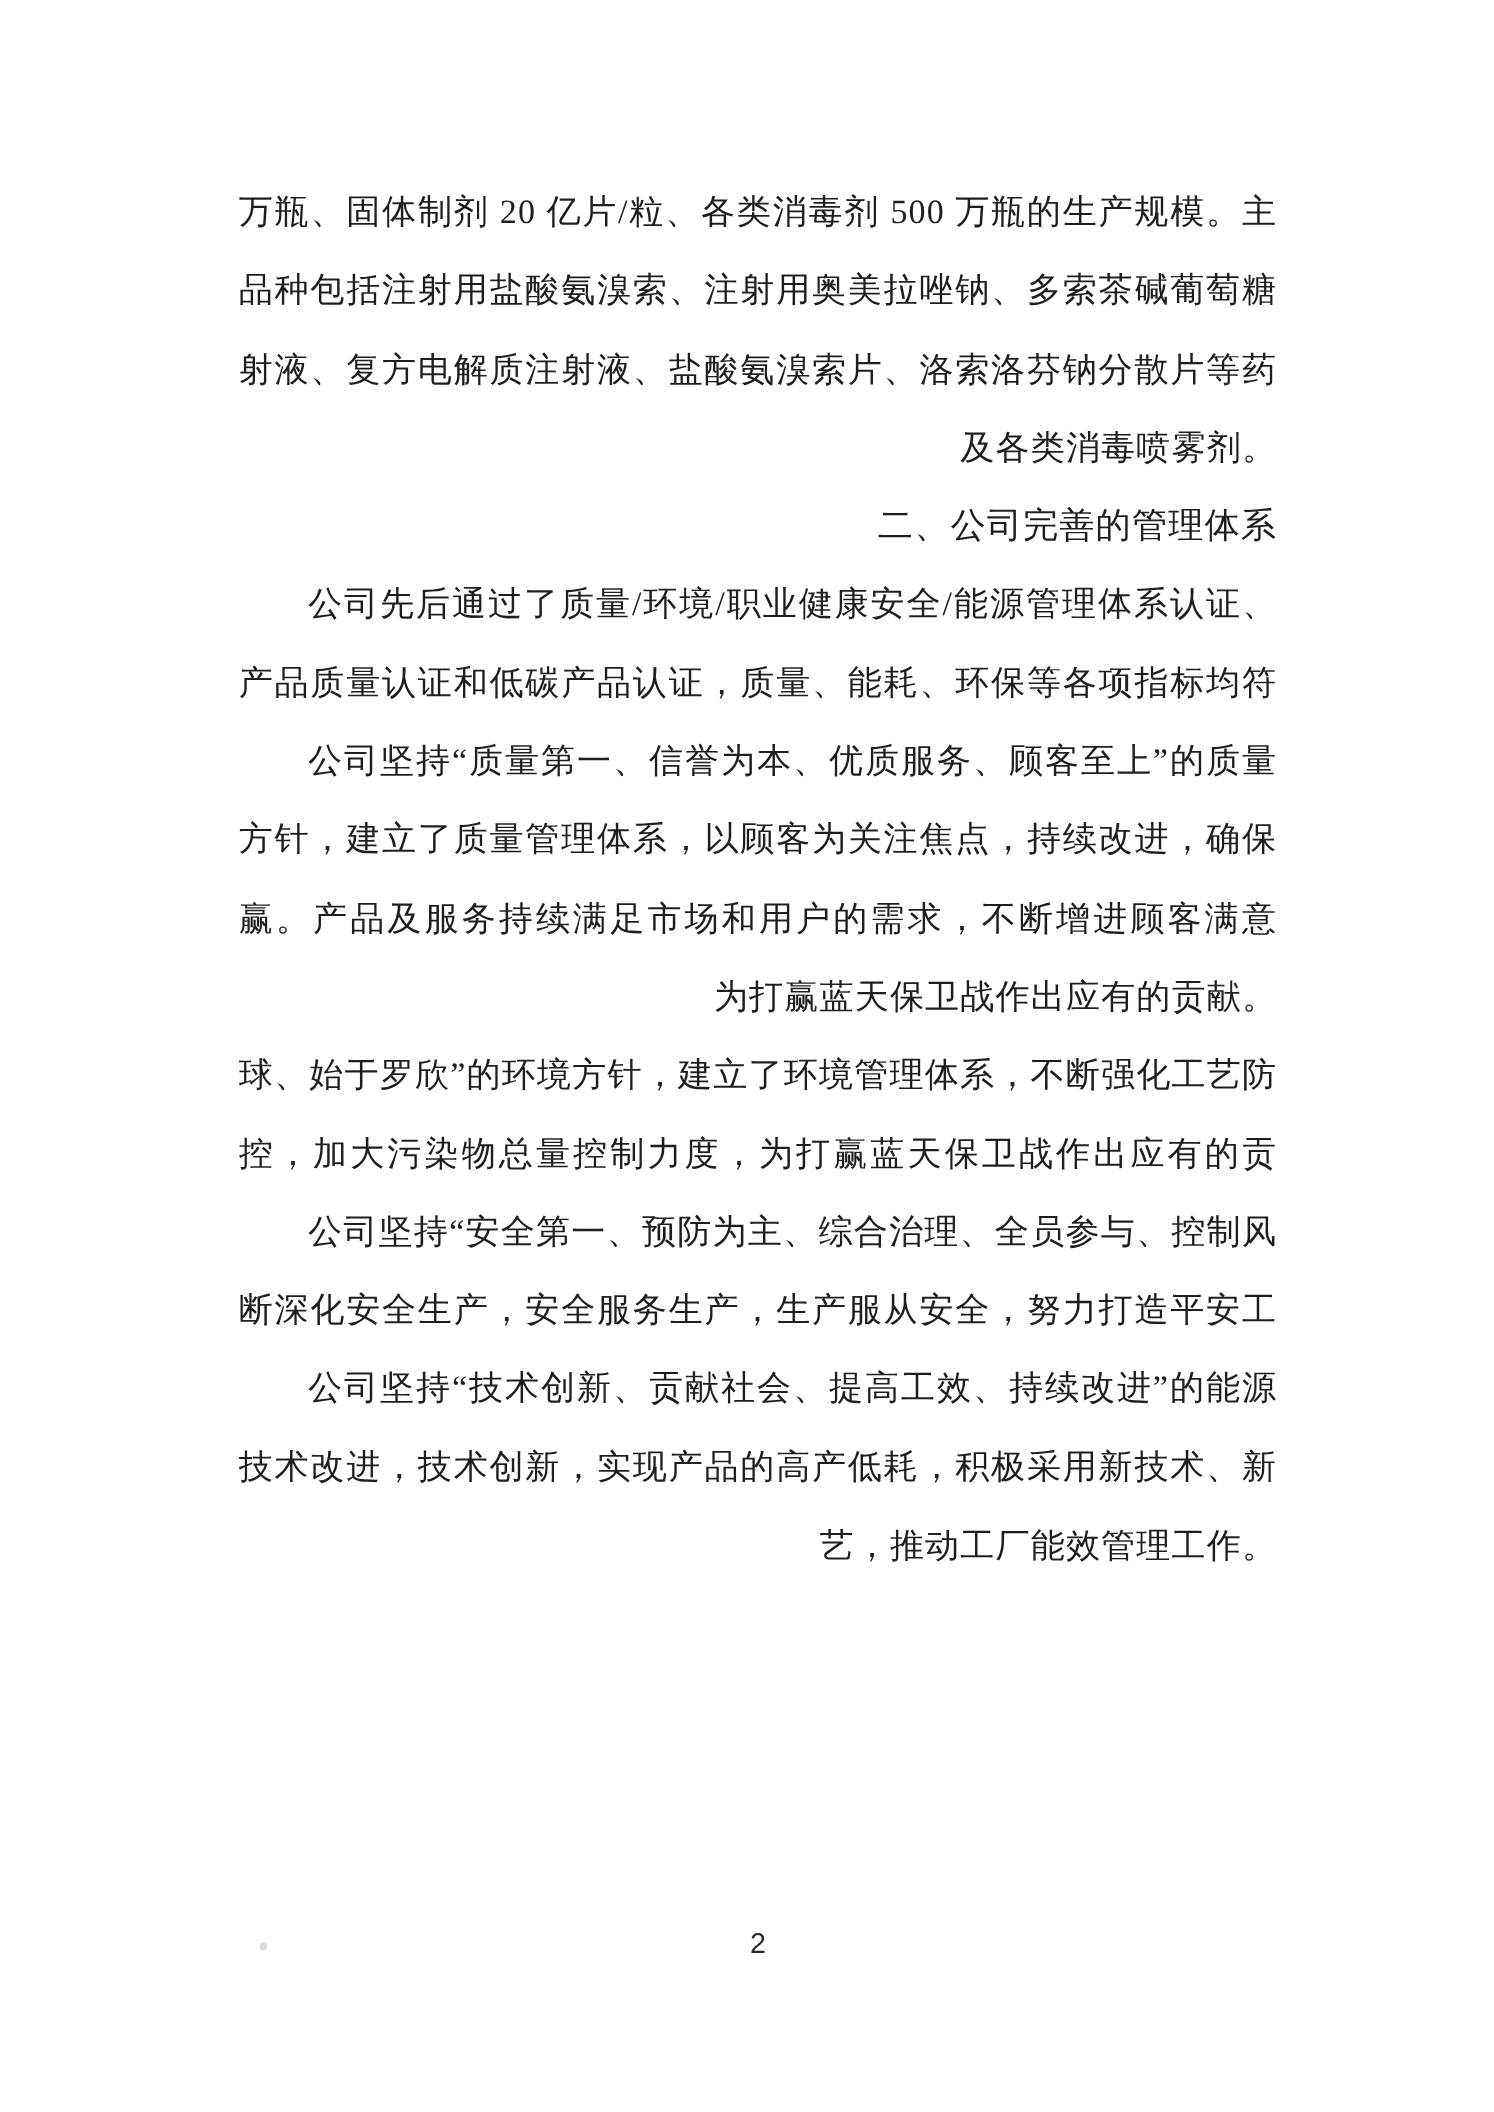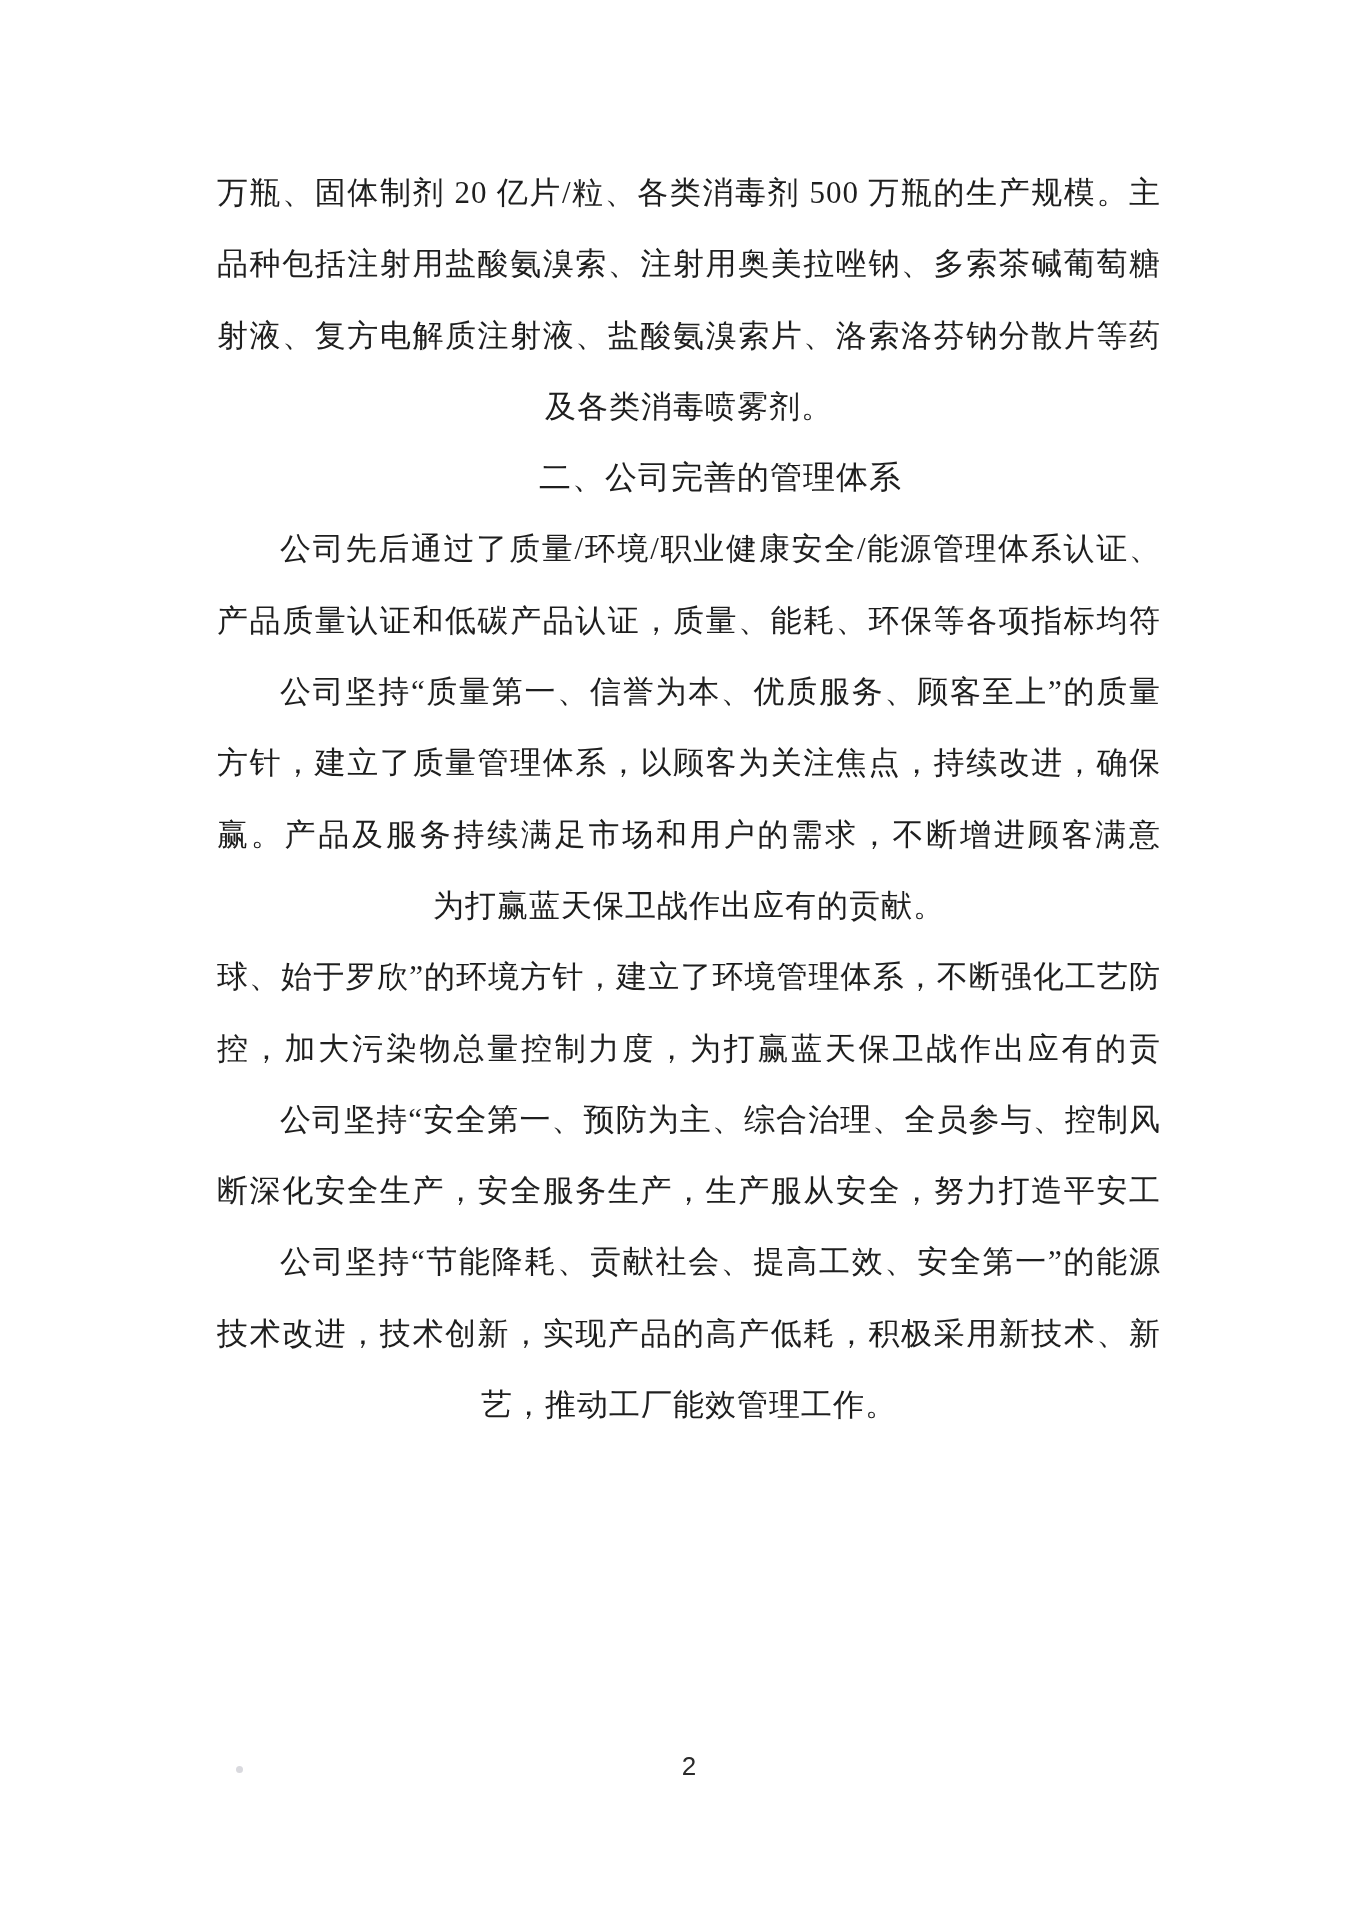--- a/index.html
+++ b/index.html
@@ -20,21 +20,21 @@
     position: absolute;
     left: 217px;
     top: 157px;
     width: 944px;
   }
   .line {
     height: 71.3px;
     line-height: 71.3px;
     font-size: 31px;
     overflow: hidden;
-    text-align: center;
+    text-align: right;
     text-justify: inter-character;
     letter-spacing: 1px;
     white-space: pre-wrap;
   }
   .line.fill {
     text-align: justify;
     text-align-last: justify;
   }
   .line.indent {
     text-indent: 63px;
@@ -77,19 +77,19 @@
       <div class="line indent fill">公司先后通过了质量/环境/职业健康安全/能源管理体系认证、</div>
       <div class="line fill">产品质量认证和低碳产品认证，质量、能耗、环保等各项指标均符合</div>
       <div class="line indent fill">公司坚持“质量第一、信誉为本、优质服务、顾客至上”的质量</div>
       <div class="line fill">方针，建立了质量管理体系，以顾客为关注焦点，持续改进，确保双</div>
       <div class="line fill">赢。产品及服务持续满足市场和用户的需求，不断增进顾客满意度，</div>
       <div class="line">为打赢蓝天保卫战作出应有的贡献。</div>
       <div class="line fill">球、始于罗欣”的环境方针，建立了环境管理体系，不断强化工艺防</div>
       <div class="line fill">控，加大污染物总量控制力度，为打赢蓝天保卫战作出应有的贡献。</div>
       <div class="line indent fill">公司坚持“安全第一、预防为主、综合治理、全员参与、控制风</div>
       <div class="line fill">断深化安全生产，安全服务生产，生产服从安全，努力打造平安工厂。</div>
-      <div class="line indent fill">公司坚持“节能降耗、贡献社会、提高工效、安全第一”的能源</div>
+      <div class="line indent fill">公司坚持“技术创新、贡献社会、提高工效、持续改进”的能源</div>
       <div class="line fill">技术改进，技术创新，实现产品的高产低耗，积极采用新技术、新工</div>
       <div class="line">艺，推动工厂能效管理工作。</div>
     </div>
   <div class="speck"></div>
   <div class="page-number">2</div>
 </div>
 
 </body></html>

